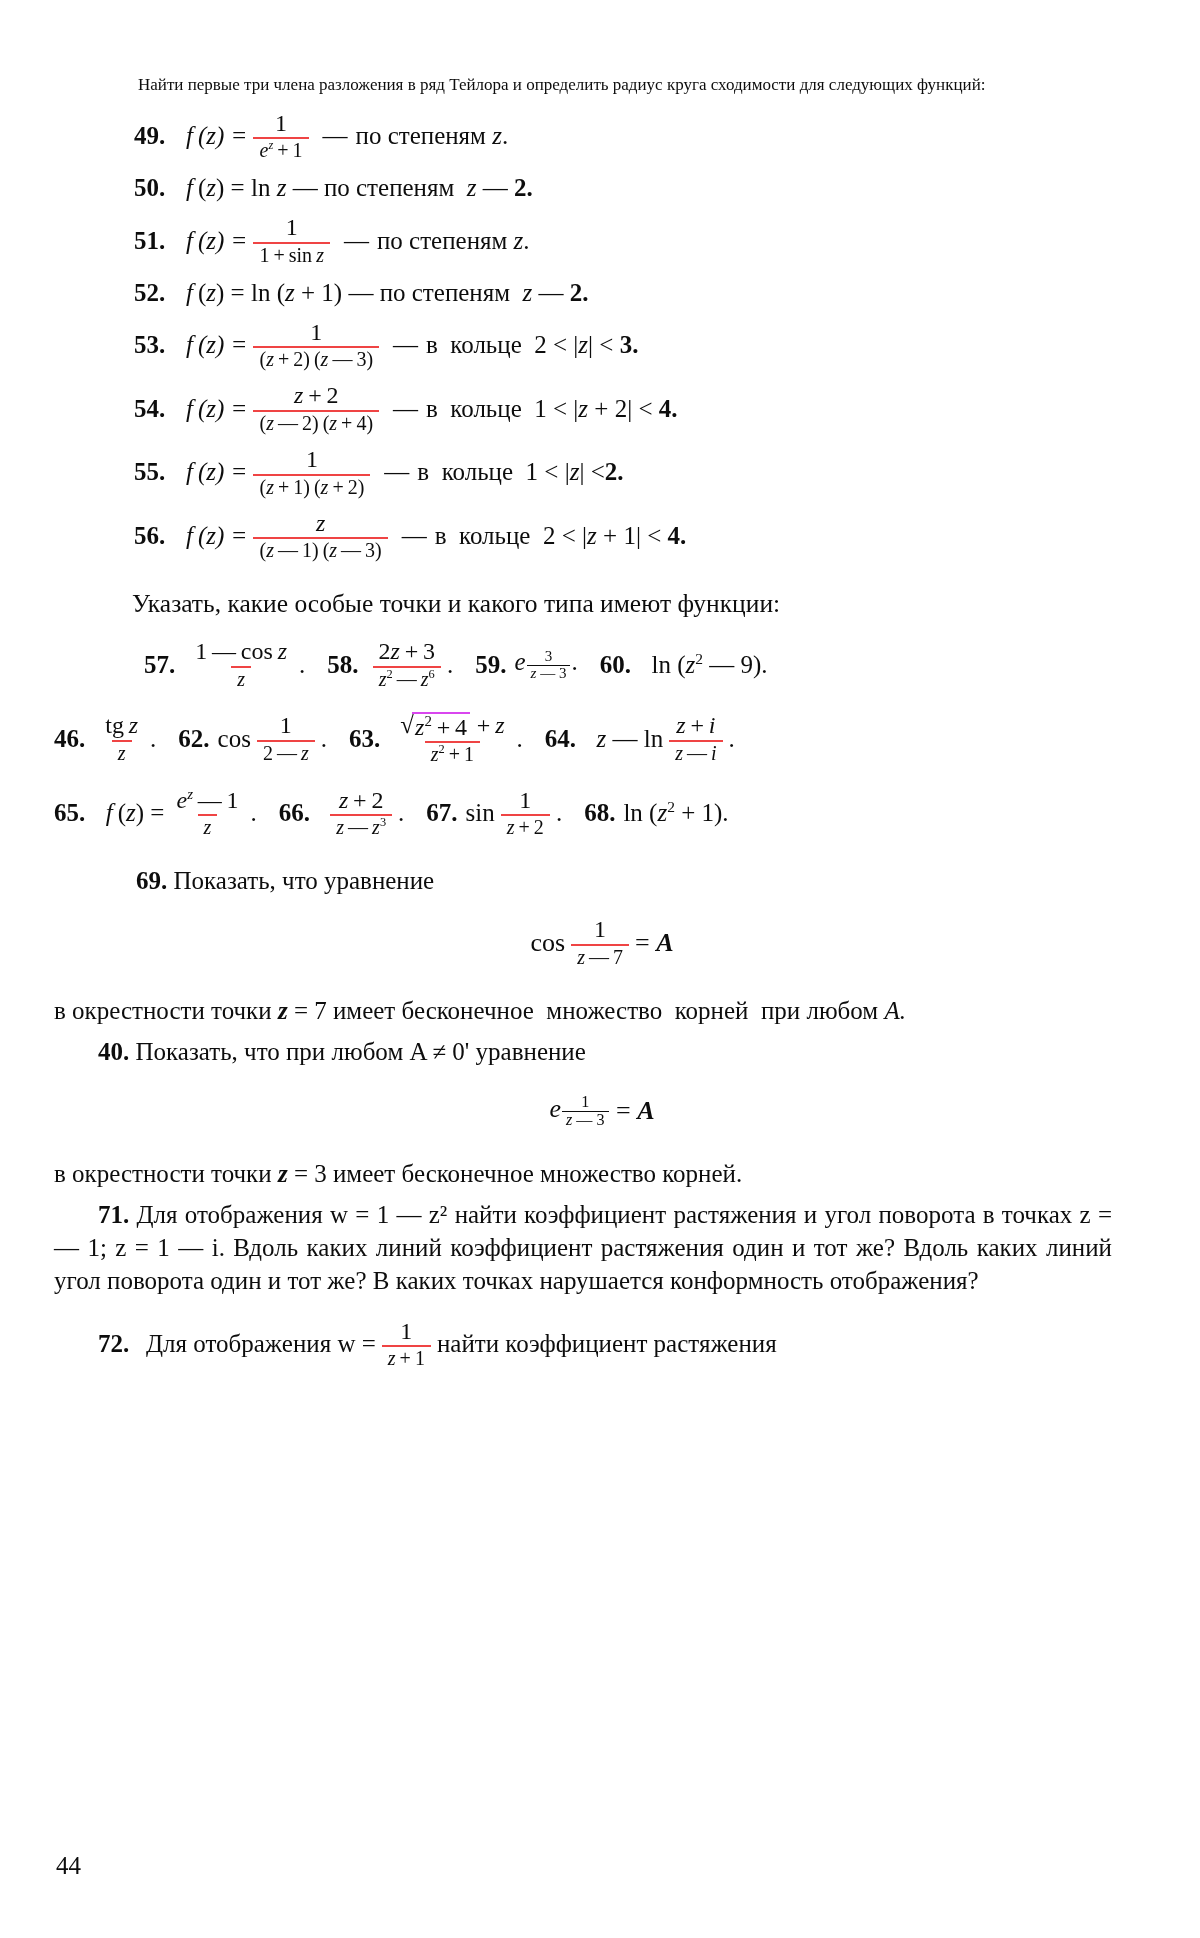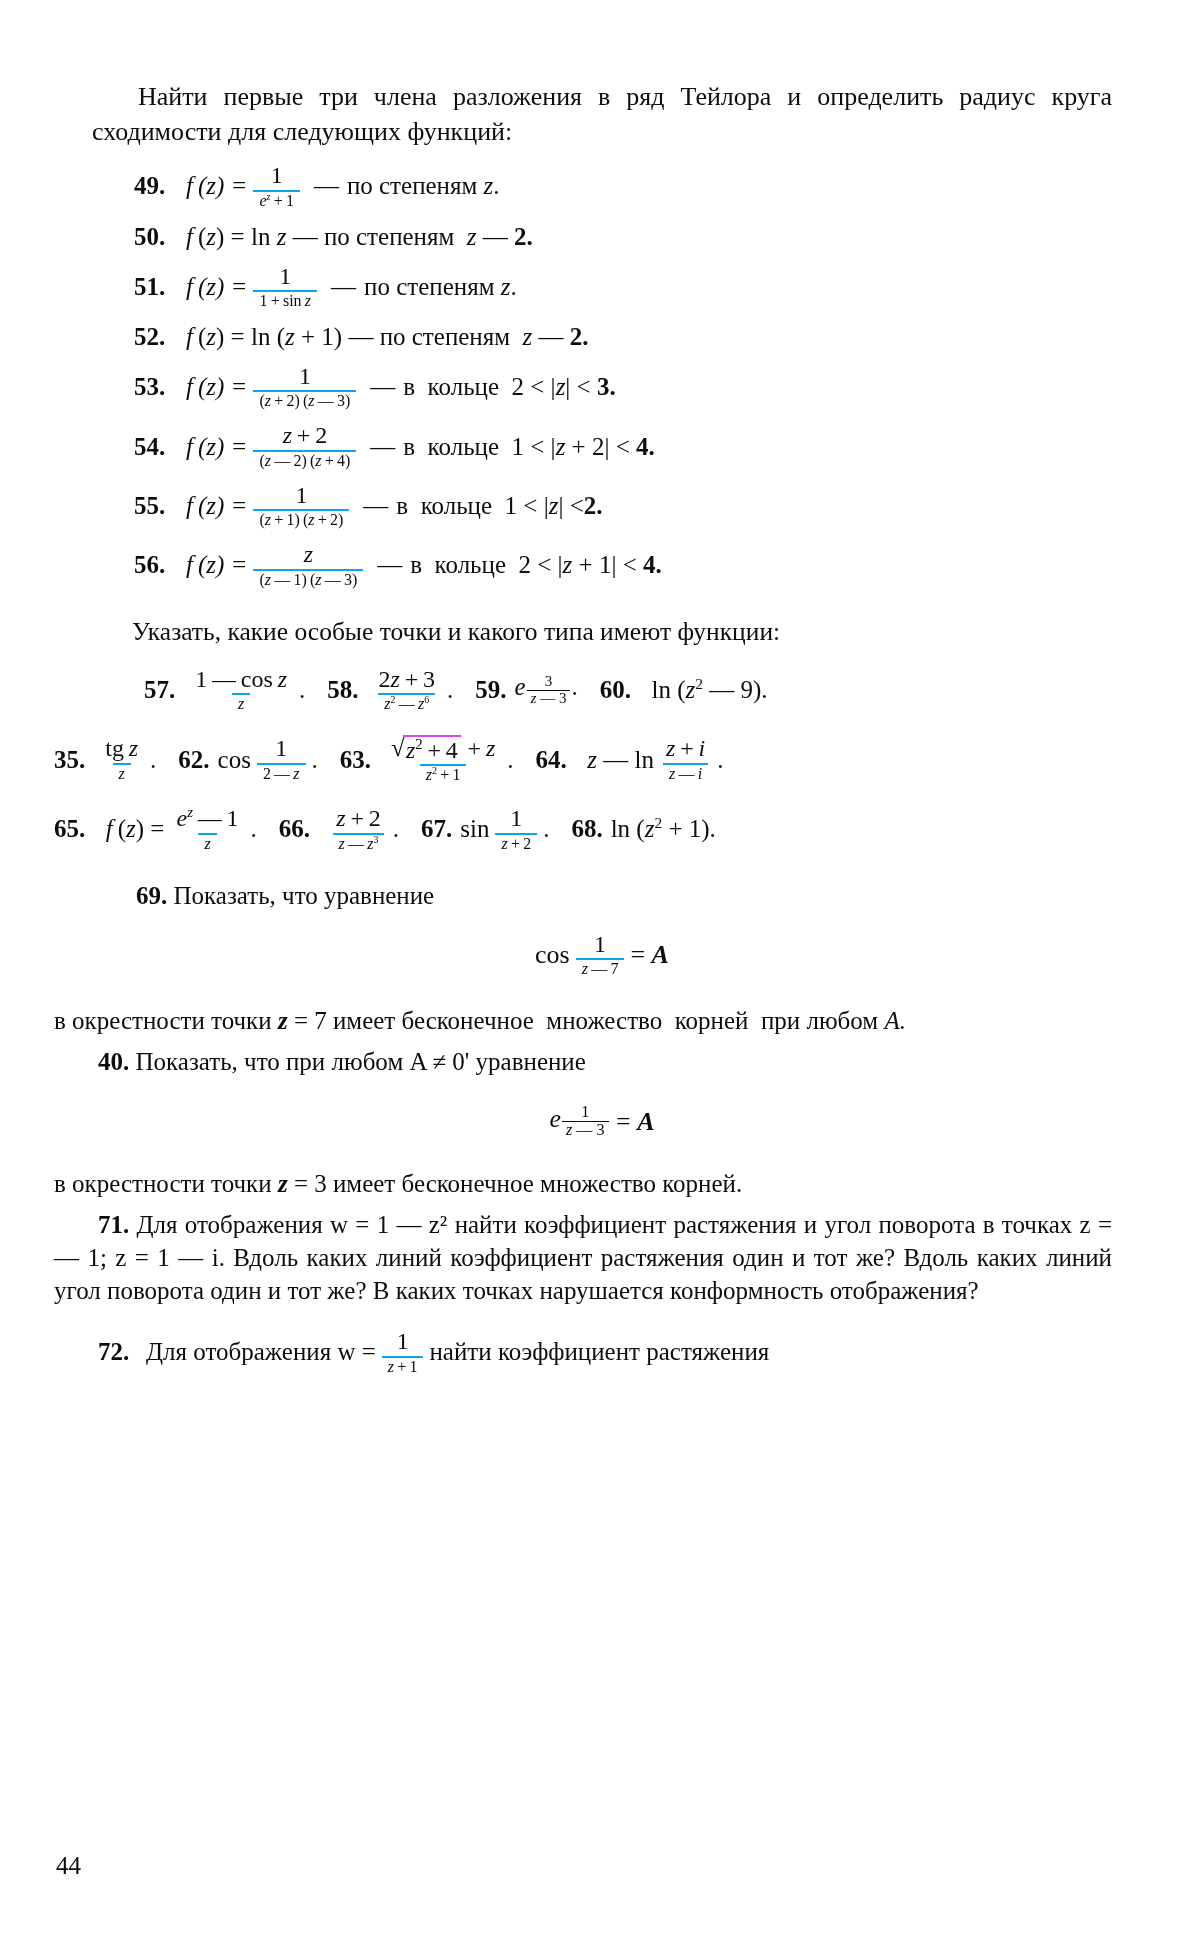--- a/index.html
+++ b/index.html
@@ -31,23 +31,23 @@
 
   
   .para {
     font-size: 25px;
     line-height: 1.32;
     text-align: justify;
     margin: 0 0 8px 0;
   }
   .para.indent { text-indent: 44px; }
   .lead {
-    font-size: 26px;
+    font-size: 17px;
     line-height: 1.33;
-    margin: 12px 0 14px 0;
+    margin: 6px 0 14px 0;
     text-align: justify;
   }
   .lead.indent { text-indent: 46px; }
   .section-head {
     font-size: 25.5px;
     margin: 22px 0 14px 40px;
   }
 
   
   .prob {
@@ -79,22 +79,22 @@
     vertical-align: middle;
     margin: 0 6px;
     line-height: 1.06;
   }
   .frac .nu {
     padding: 0 6px 1px 6px;
     font-size: 24px;
   }
   .frac .de {
     padding: 1px 6px 0 6px;
-    border-top: 2px solid #0ea5e9;
-    font-size: 16px;
+    border-top: 2px solid #ef4444;
+    font-size: 20px;
   }
 
   .dash { display: inline-block; margin: 0 8px; }
 
   
   sup.ex {
     font-size: 0.62em;
     vertical-align: super;
     line-height: 0;
   }
@@ -291,21 +291,21 @@
             </span>.</span>
       </span>
       <span class="item">
         <span class="n">60.</span>
         <span>&nbsp;&nbsp;ln (<i>z</i><sup class="ex">2</sup> — 9).</span>
       </span>
     </div>
 
     <div class="multirow row-indent-0" style="margin-bottom:22px;margin-left:-38px;">
       <span class="item">
-        <span class="n">35.</span>
+        <span class="n">46.</span>
         <span class="frac">
           <span class="nu">tg <i>z</i></span>
           <span class="de"><i>z</i></span>
         </span>
           <span>.</span>
       </span>
       <span class="item">
         <span class="n">62.</span>
         <span>cos</span>
         <span class="frac">

